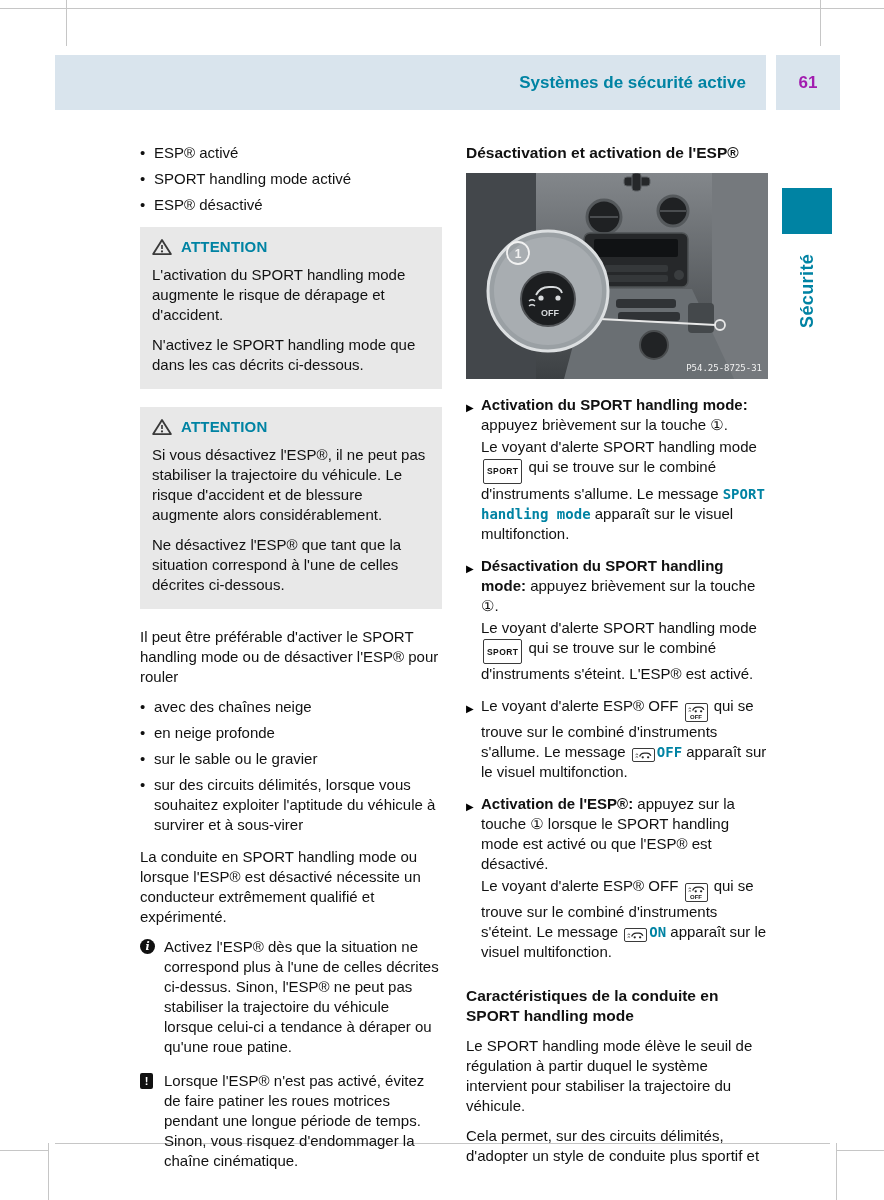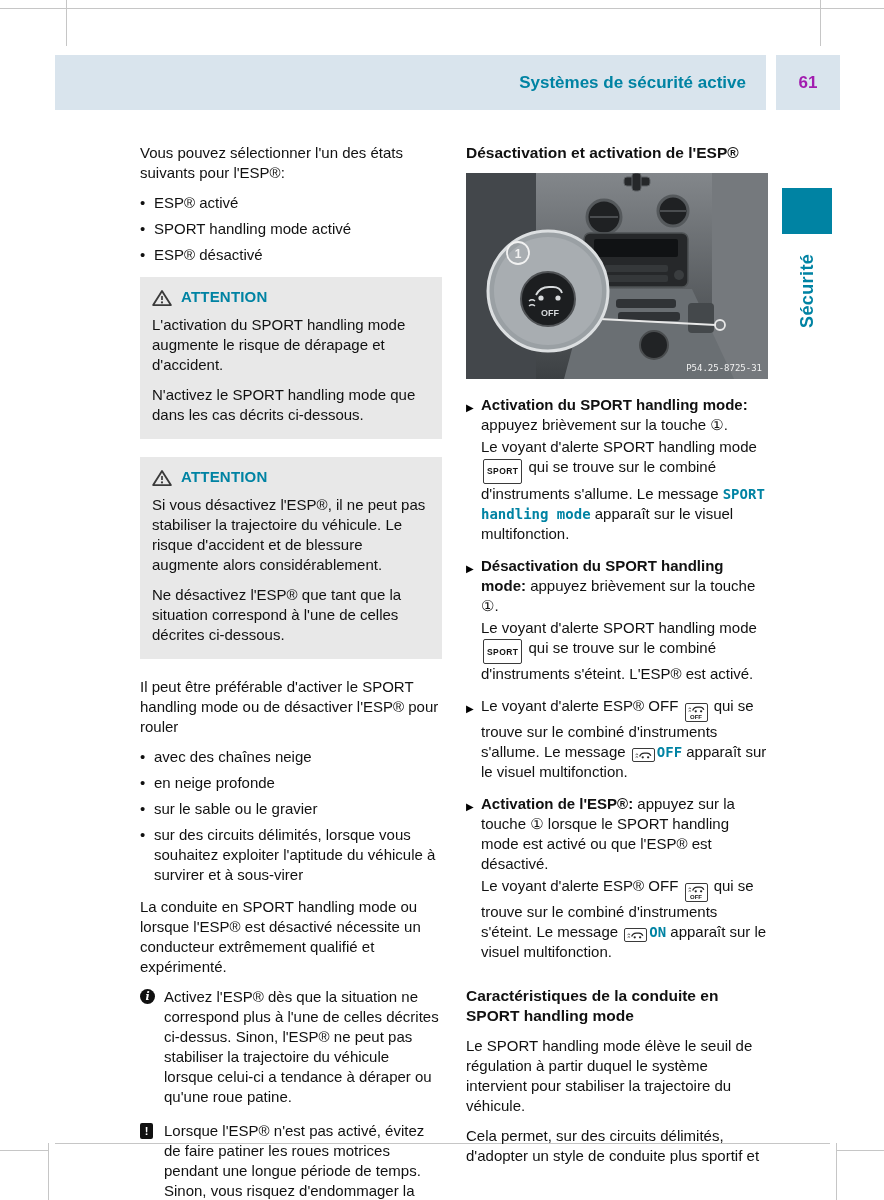--- a/index.html
+++ b/index.html
@@ -40,21 +40,21 @@
   .h3{font-weight:bold;font-size:15.5px;margin:0 0 10px;line-height:20px;}
   .h3.second{margin-top:24px;}
 
   
   .blist{margin:0 0 12px;padding:0;list-style:none;}
   .blist li{display:flex;margin:0 0 6px;}
   .blist .dot{flex:0 0 14px;}
 
   
   .warnbox{background:var(--warn_bg);padding:10px 12px 4px;margin:4px 0 18px;}
-  .warnhead{display:flex;align-items:flex-end;gap:9px;margin:0 0 8px;}
+  .warnhead{display:flex;align-items:center;gap:9px;margin:0 0 8px;}
   .warnhead .wt{color:var(--accent);font-weight:bold;font-size:15px;letter-spacing:0.2px;}
 
   
   .note{display:flex;margin:0 0 14px;}
   .note-icon-col{flex:0 0 24px;padding-top:2px;}
   .icon-info{width:15px;height:15px;border-radius:50%;background:#111;color:#fff;
     font-family:"DejaVu Serif", serif;font-style:italic;font-weight:bold;font-size:11px;
     display:flex;align-items:center;justify-content:center;}
   .icon-damage{width:13px;height:16px;border-radius:2px;background:#111;color:#fff;
     font-weight:bold;font-size:11px;display:flex;align-items:center;justify-content:center;}
@@ -101,21 +101,20 @@
   <div class="pnum">61</div>
 </header>
 
 <div class="side-block"></div>
 <div class="side-label">Sécurité</div>
 
 <main class="content">
 
   <section class="col">
 
-    <p>Vous pouvez sélectionner l'un des états suivants pour l'ESP®:</p>
 
     <ul class="blist">
       <li>
           <span class="dot">•</span>
           <span>ESP® activé</span>
         </li>
       <li>
           <span class="dot">•</span>
           <span>SPORT handling mode activé</span>
         </li>

